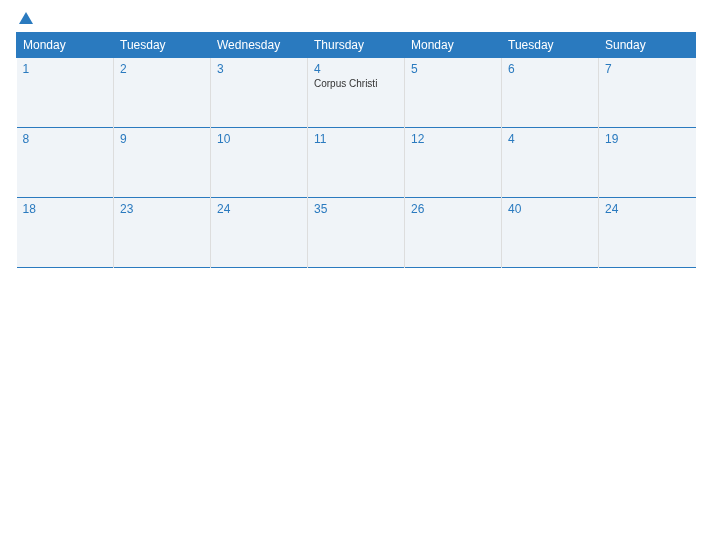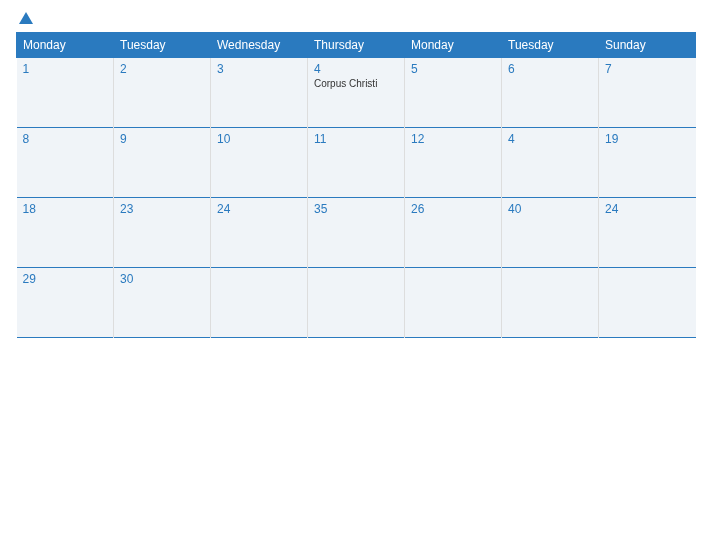--- a/index.html
+++ b/index.html
@@ -197,28 +197,15 @@
           <td>
             <span class="day-number">26</span>
           </td>
           <td>
             <span class="day-number">40</span>
           </td>
           <td>
             <span class="day-number">24</span>
           </td>
         </tr>
-        <tr>
-          <td>
-            <span class="day-number">29</span>
-          </td>
-          <td>
-            <span class="day-number">30</span>
-          </td>
-          <td></td>
-          <td></td>
-          <td></td>
-          <td></td>
-          <td></td>
-        </tr>
       </tbody>
   </table>
 </div>
 
 </body></html>

